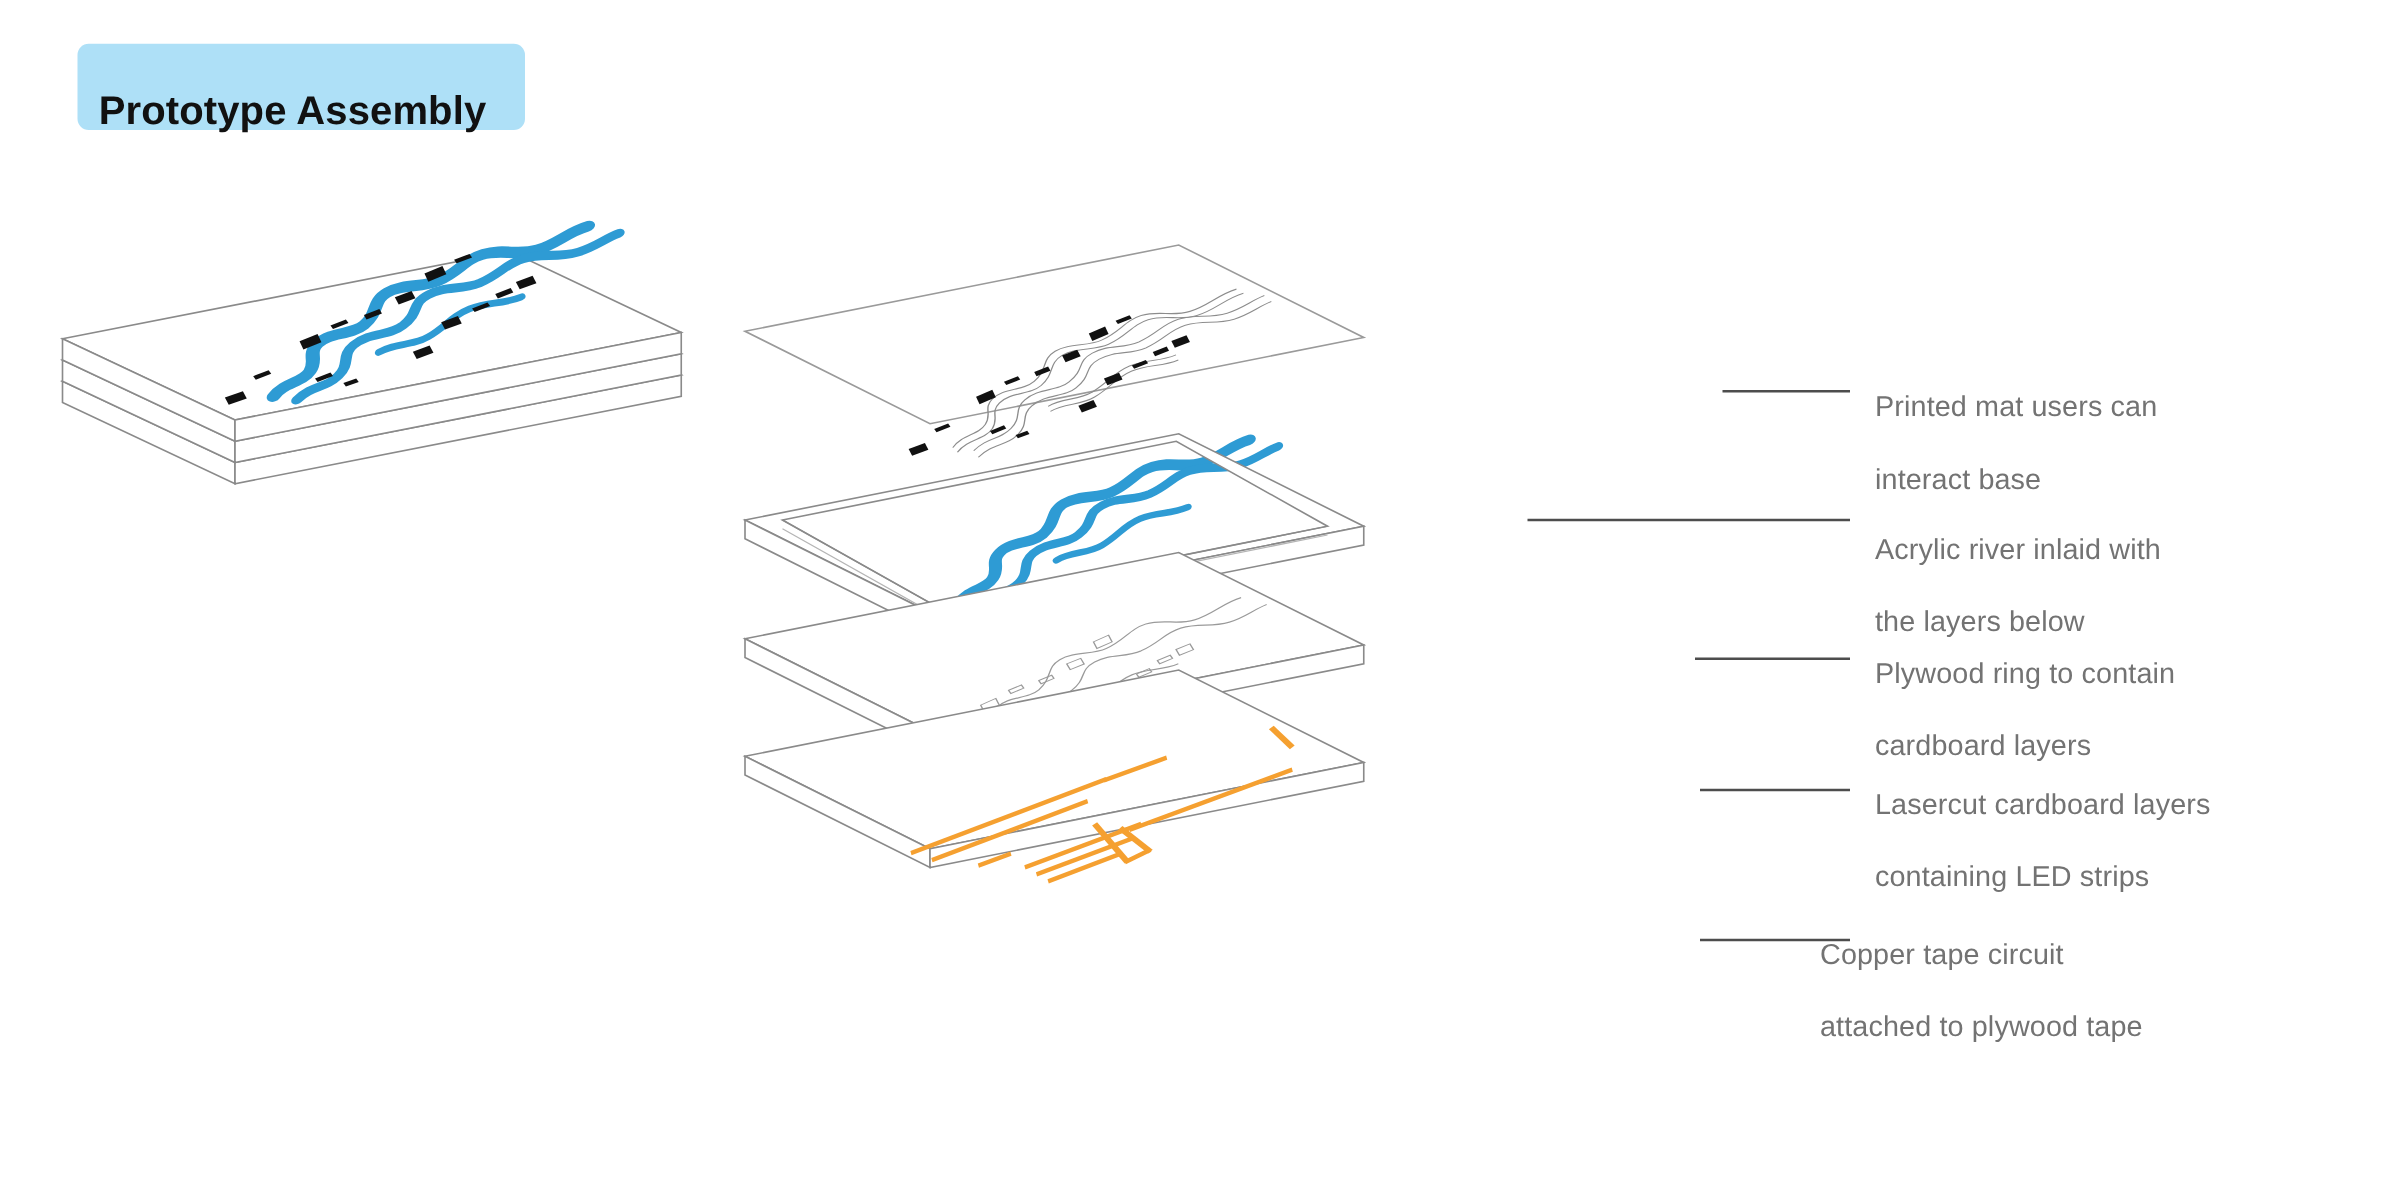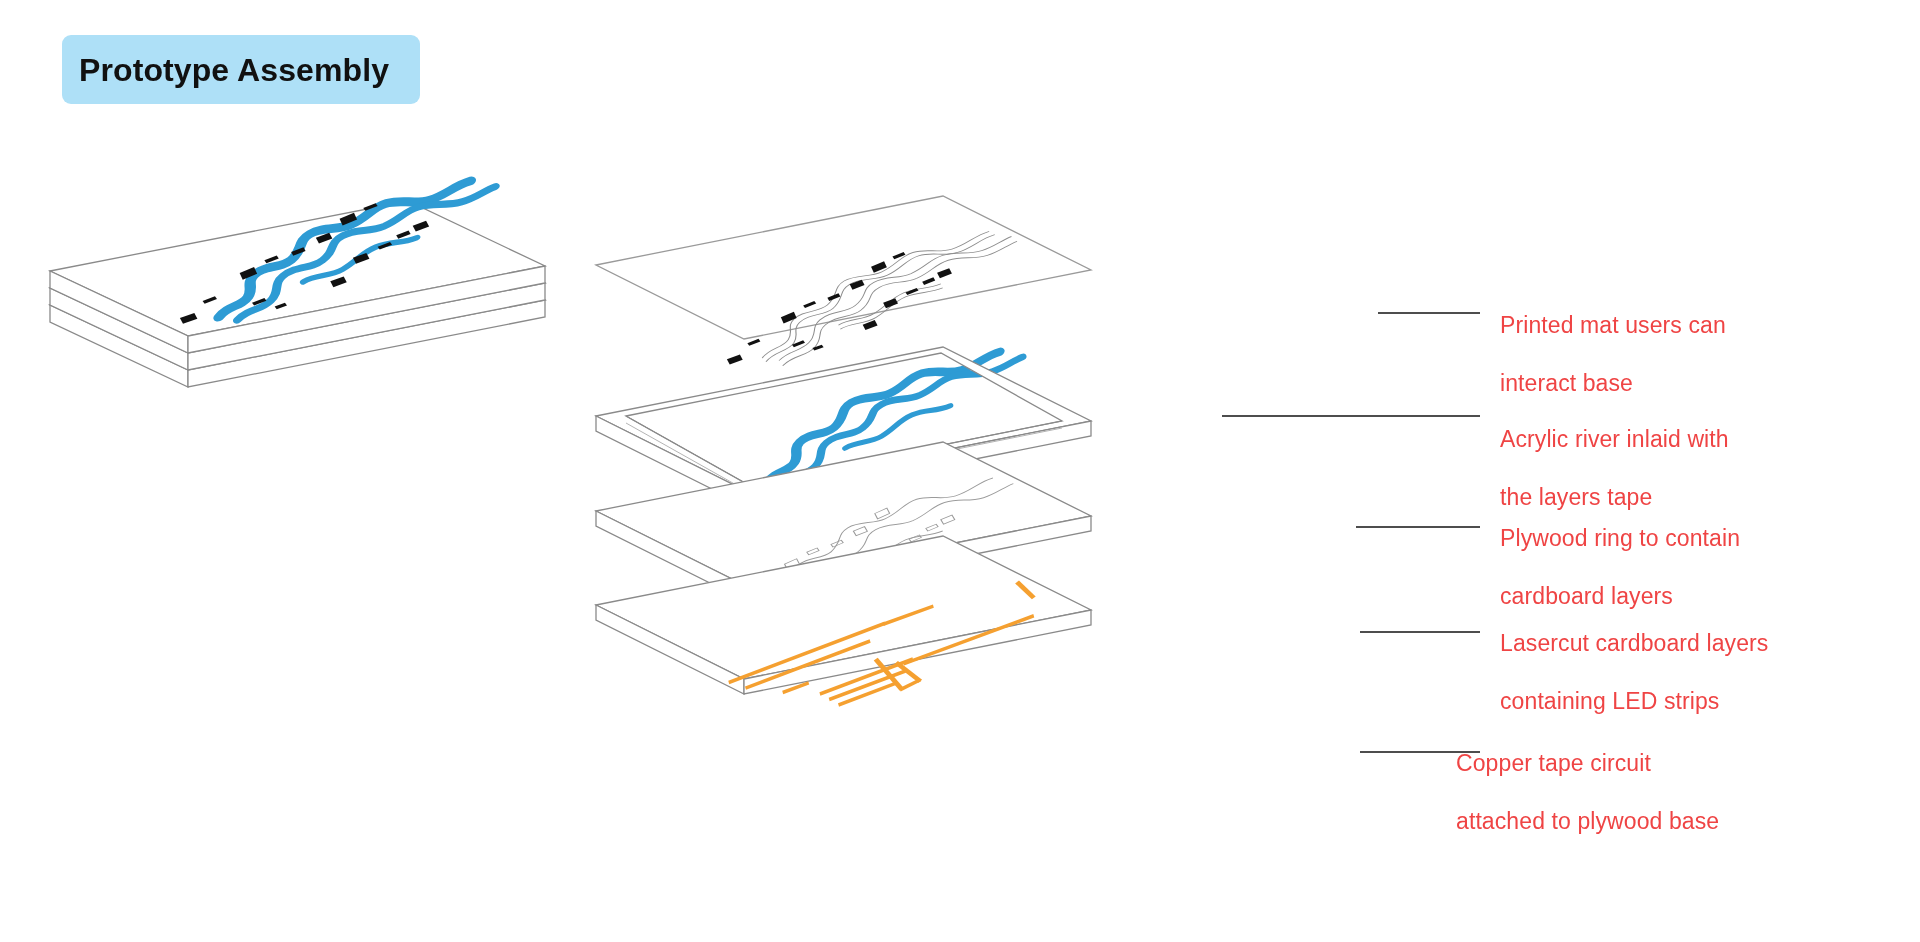--- a/index.html
+++ b/index.html
@@ -13,41 +13,41 @@
   }
   #stage{position:absolute;inset:0;width:1920px;height:942px;}
 
   
   .title-badge{
     position:absolute;
     left:62px; top:35px;
     width:358px; height:69px;
     background:#AEE0F7;
     border-radius:9px;
-    display:flex; align-items:center;
+    display:flex; align-items:flex-end;
     box-sizing:border-box;
     padding-left:17px;
   }
   .title-text{
     font-size:32px;
     font-weight:600;
     color:#111111;
     letter-spacing:.1px;
     line-height:1;
     white-space:nowrap;
   }
 
   
   #diagram{position:absolute;left:0;top:0;width:1920px;height:942px;}
 
   
   .callout{
     position:absolute;
     font-size:23px;
-    color:#ef4444;
+    color:#737373;
     line-height:1.26;
     white-space:pre-line;
     letter-spacing:.1px;
   }
 </style>
 </head>
 <body>
 
 <div id="stage">
 
@@ -246,31 +246,31 @@
     </g>
   </svg>
 
   <div class="callout" style="left:1500px; top:282px;">
     <div>Printed mat users can</div>
     <div>interact base</div>
   </div>
 
   <div class="callout" style="left:1500px; top:396px;">
     <div>Acrylic river inlaid with</div>
-    <div>the layers tape</div>
+    <div>the layers below</div>
   </div>
 
   <div class="callout" style="left:1500px; top:600px;">
     <div>Lasercut cardboard layers</div>
     <div>containing LED strips</div>
   </div>
 
   <div class="callout" style="left:1500px; top:495px;">
     <div>Plywood ring to contain</div>
     <div>cardboard layers</div>
   </div>
 
   <div class="callout" style="left:1456px; top:720px;">
     <div>Copper tape circuit</div>
-    <div>attached to plywood base</div>
+    <div>attached to plywood tape</div>
   </div>
 
 </div>
 
 </body></html>

